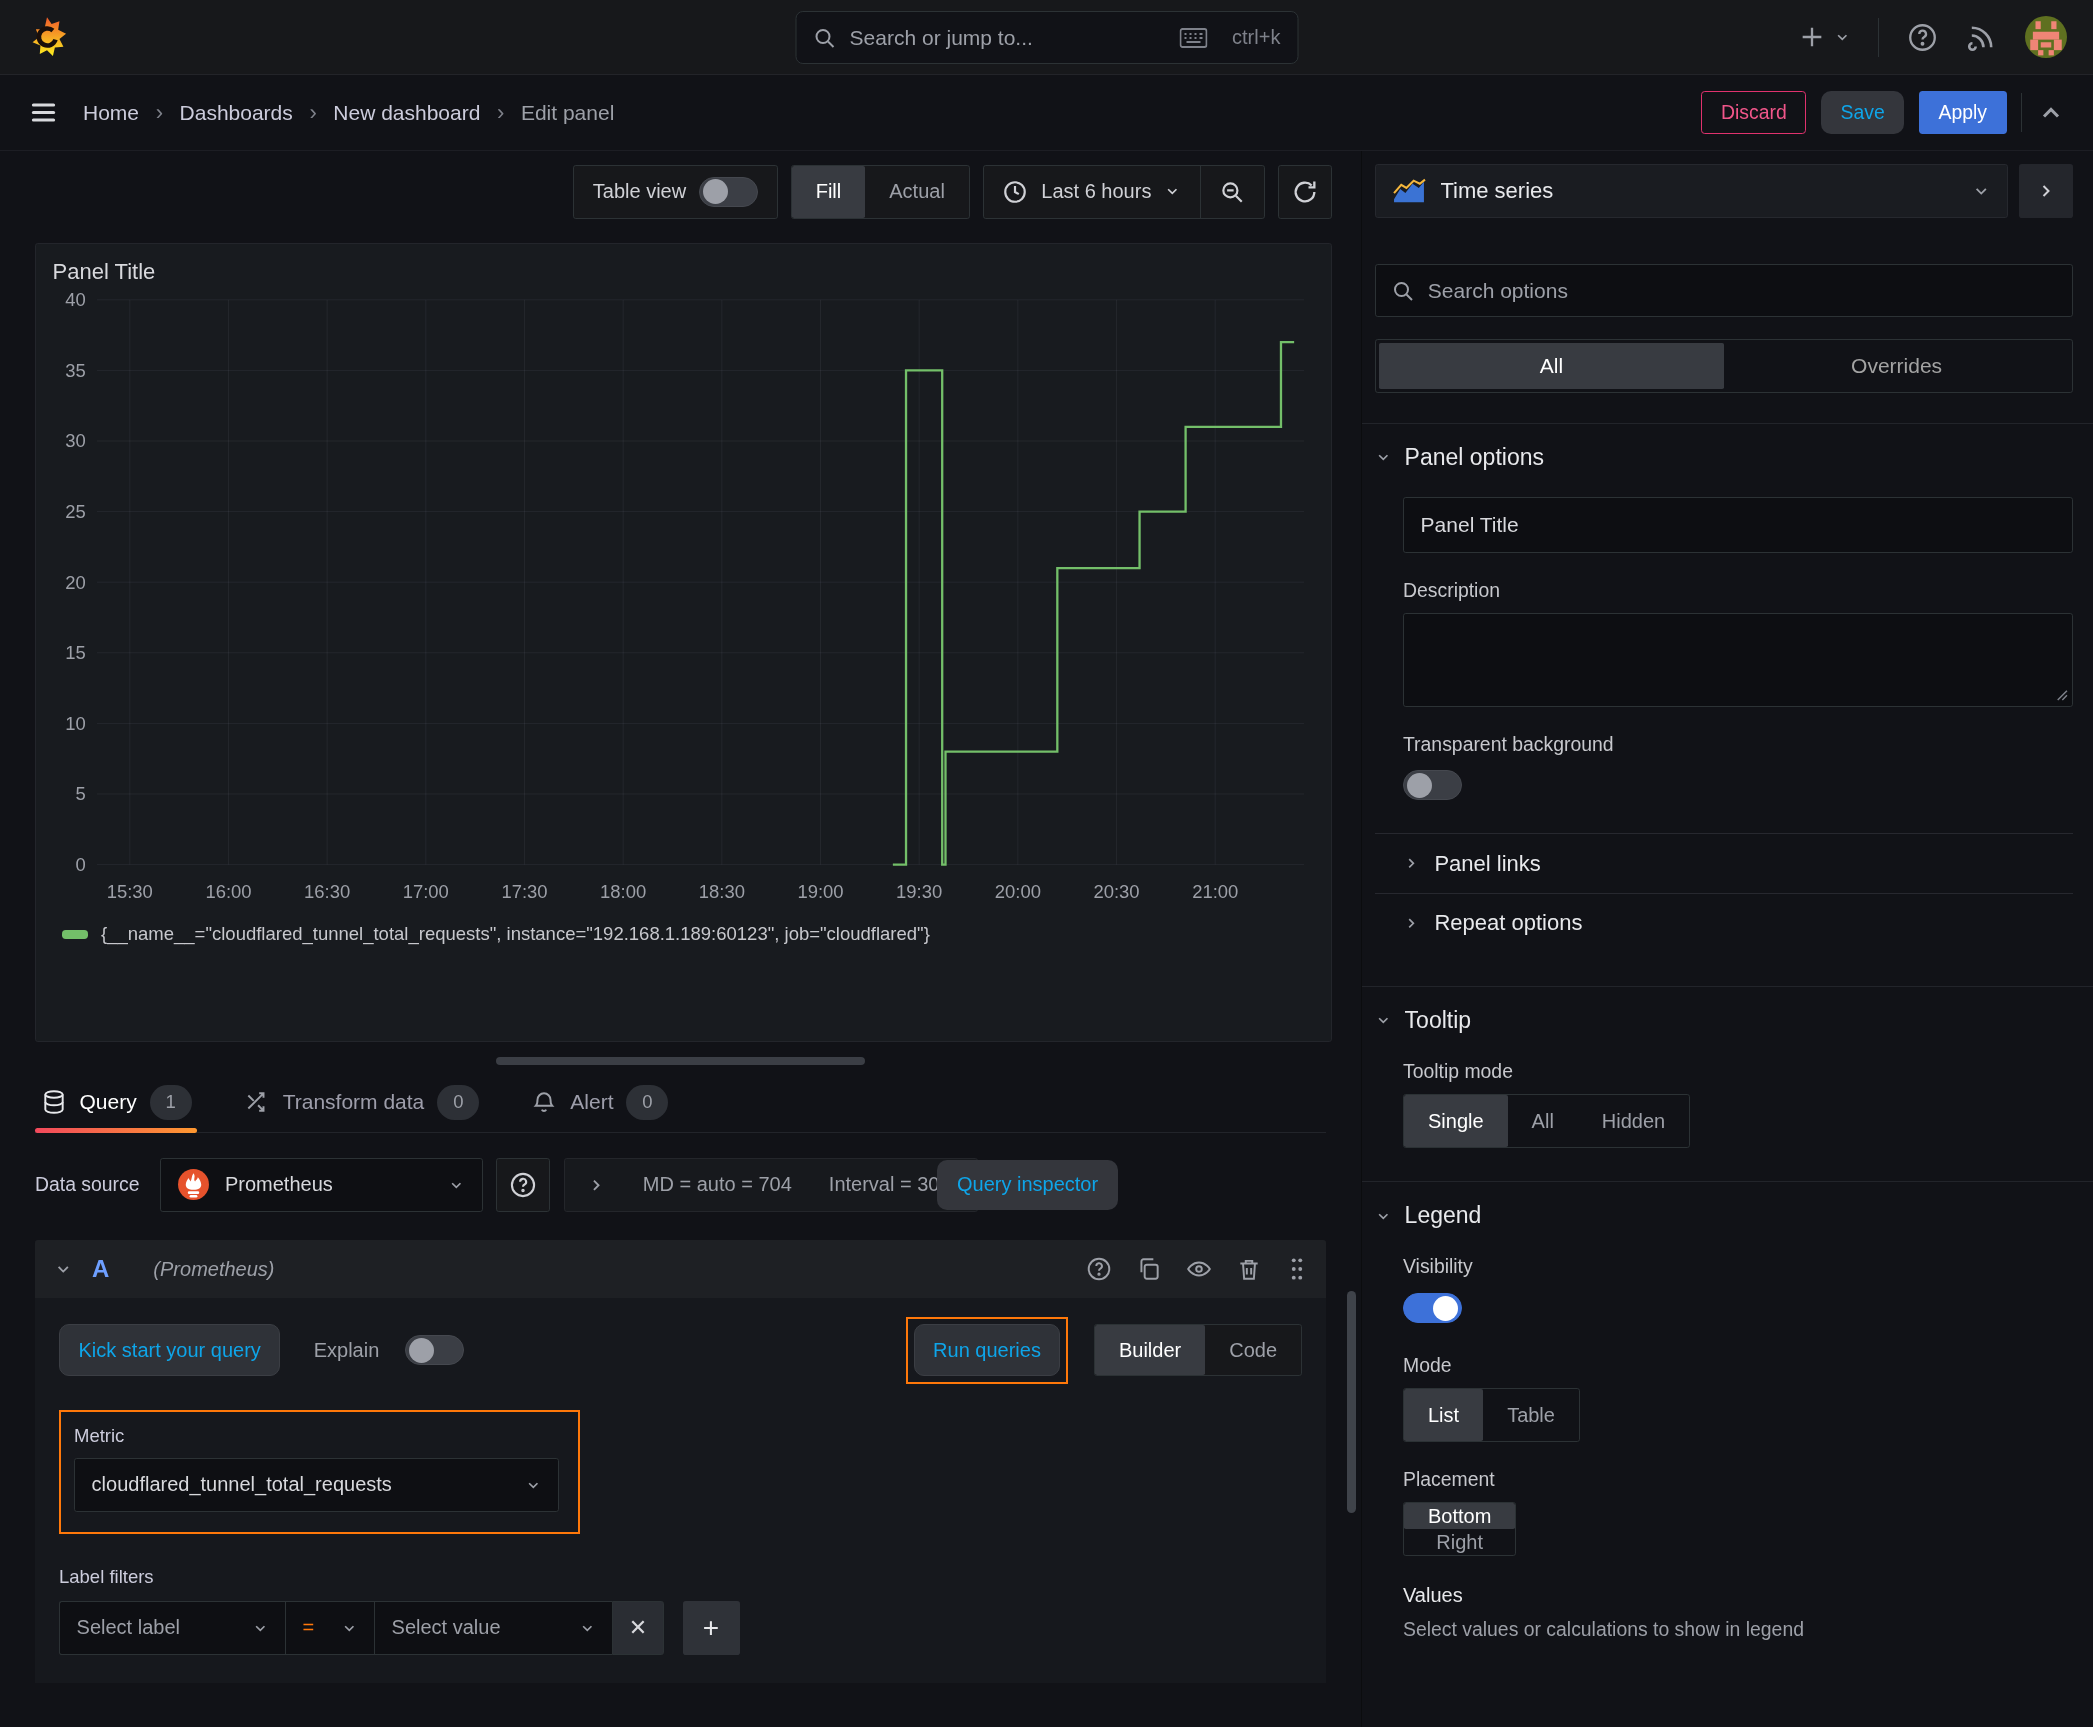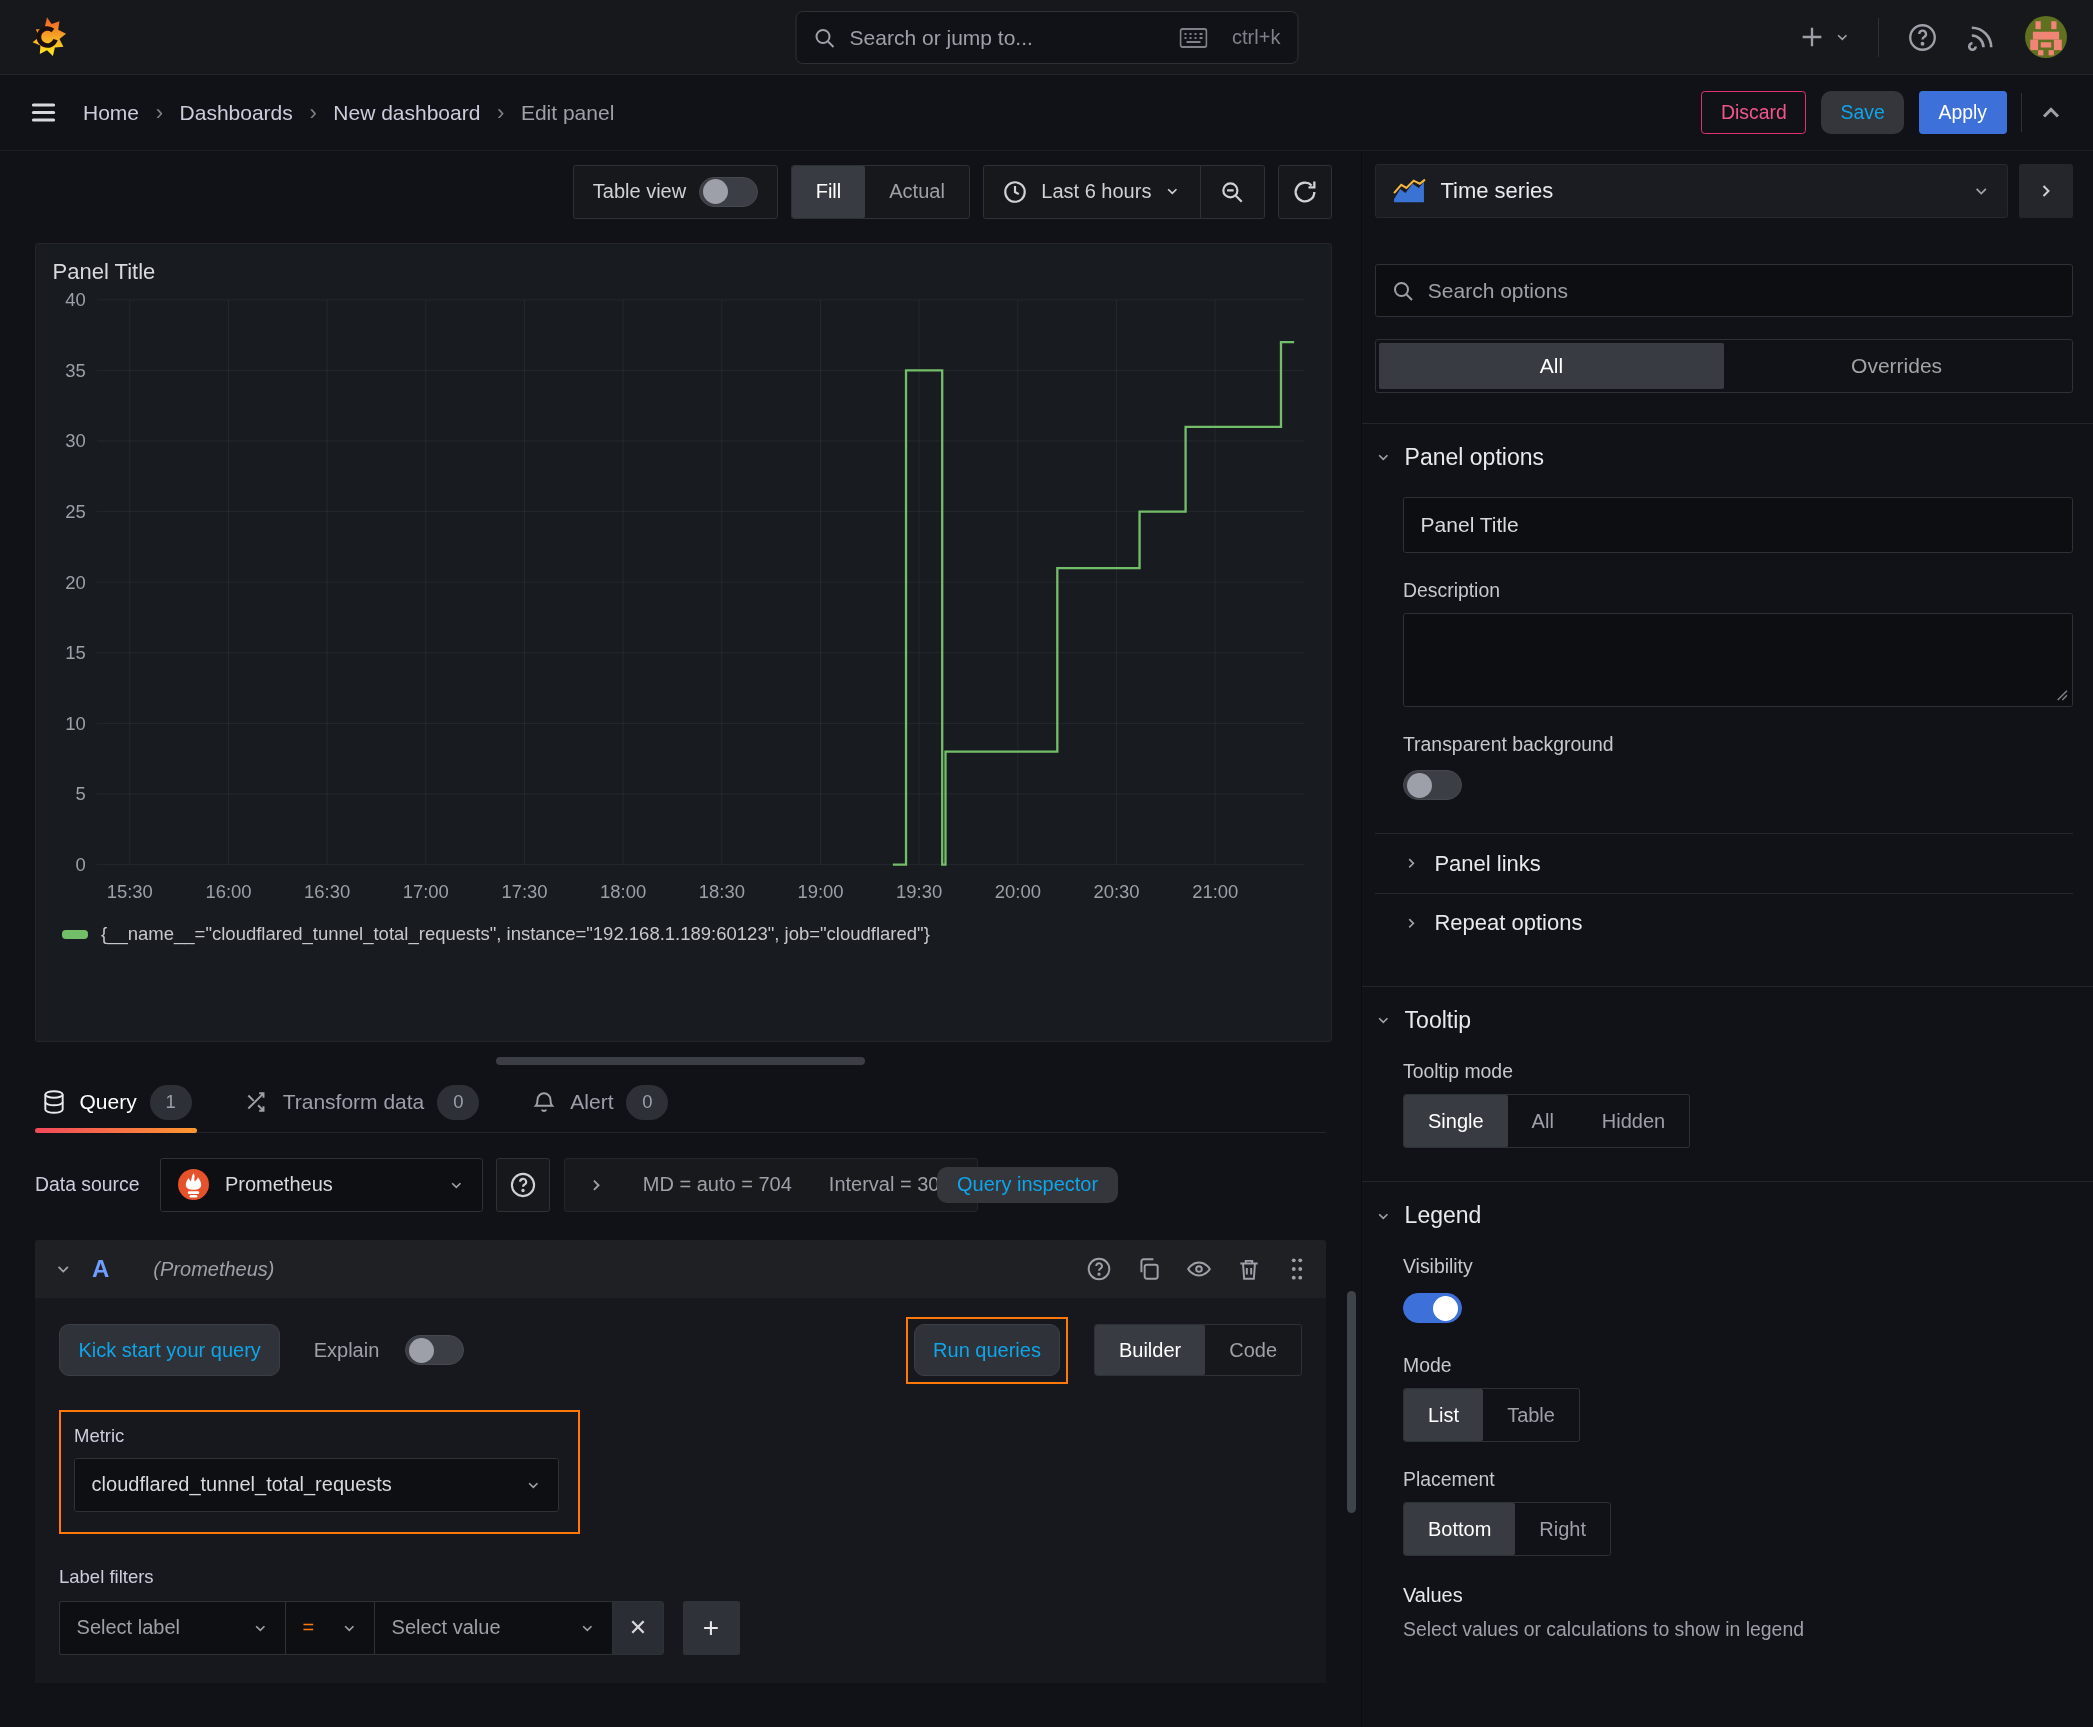--- a/index.html
+++ b/index.html
@@ -67,21 +67,21 @@
     background:linear-gradient(90deg,#f2495c,#ff9830); }
   .badge { min-width:42px; height:35px; border-radius:17.5px; background:#2d3036; color:#9da0a8; font-size:18.5px;
     display:inline-flex; align-items:center; justify-content:center; padding:0 13px; }
 
   
   .dsrow { margin:24px 35px 0 35px; display:flex; align-items:center; height:55px; }
   .dsrow .lbl { font-size:19.4px; color:#ccccdc; margin-right:20px; }
   .select { background:#0e0f13; border:0.9px solid #2c3235; border-radius:2.8px; height:54px; display:inline-flex; align-items:center; gap:14.8px; padding:0 16.6px; font-size:20px; color:#d8d9dd; cursor:pointer; }
   .iconbtn { width:54px; height:54px; border:0.9px solid #2c3235; border-radius:2.8px; display:inline-flex; align-items:center; justify-content:center; background:#17181b; cursor:pointer; }
   .stats { margin-left:14.8px; display:flex; align-items:center; gap:37px; background:#17191d; border:0.9px solid #24262b; border-radius:2.8px; height:54px; padding:0 28px 0 22px; color:#9da0a8; font-size:20px; }
-  .btn-inspector { margin-left:-41px; height:36px; z-index:2; font-size:20px; }
+  .btn-inspector { margin-left:-41px; height:50px; z-index:2; font-size:20px; }
 
   .qcard { margin:28px 35px 0 35px; }
   .qhead { height:58px; background:#1e2024; border-radius:2.8px 2.8px 0 0; display:flex; align-items:center; padding:0 18.5px; gap:20px; }
   .qref { color:#6e9fff; font-size:24px; font-weight:bold; }
   .qds { color:#9da0a8; font-style:italic; font-size:20px; margin-left:24px; }
   .qicons { margin-left:auto; display:flex; align-items:center; gap:24px; }
   .qbody { background:#16181d; padding:18.5px 24px 28px 24px; }
   .kickrow { display:flex; align-items:center; gap:26px; }
   .ann { border:2.8px solid #ff780a; }
   .runwrap { margin-left:auto; padding:5.5px; }
@@ -644,21 +644,21 @@
       </div>
       <div class="field" style="padding-left:28px;">
         <div class="flabel">Mode</div>
         <div class="seg" style="background:#111217;">
           <span class="opt sel">List</span>
           <span class="opt">Table</span>
         </div>
       </div>
       <div class="field" style="padding-left:28px;">
         <div class="flabel">Placement</div>
-        <div class="seg" style="background:#111217;">
+        <div class="seg" style="background:#111217;flex-direction:column;">
           <span class="opt sel">Bottom</span>
           <span class="opt">Right</span>
         </div>
       </div>
       <div class="field" style="padding-left:28px;margin-top:28px;">
         <div class="flabel" style="color:#e8e9ec;font-size:20px;">Values</div>
         <div class="helper">Select values or calculations to show in legend</div>
       </div>
     </section>
   </aside>

